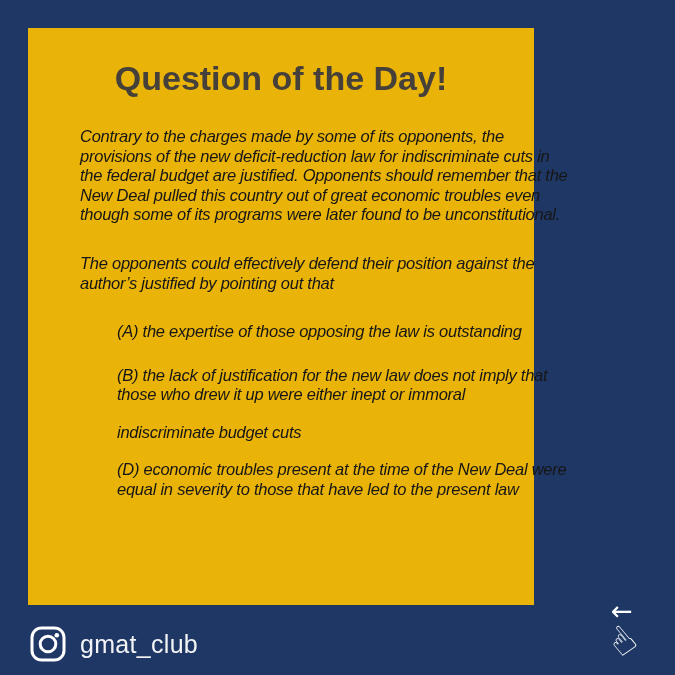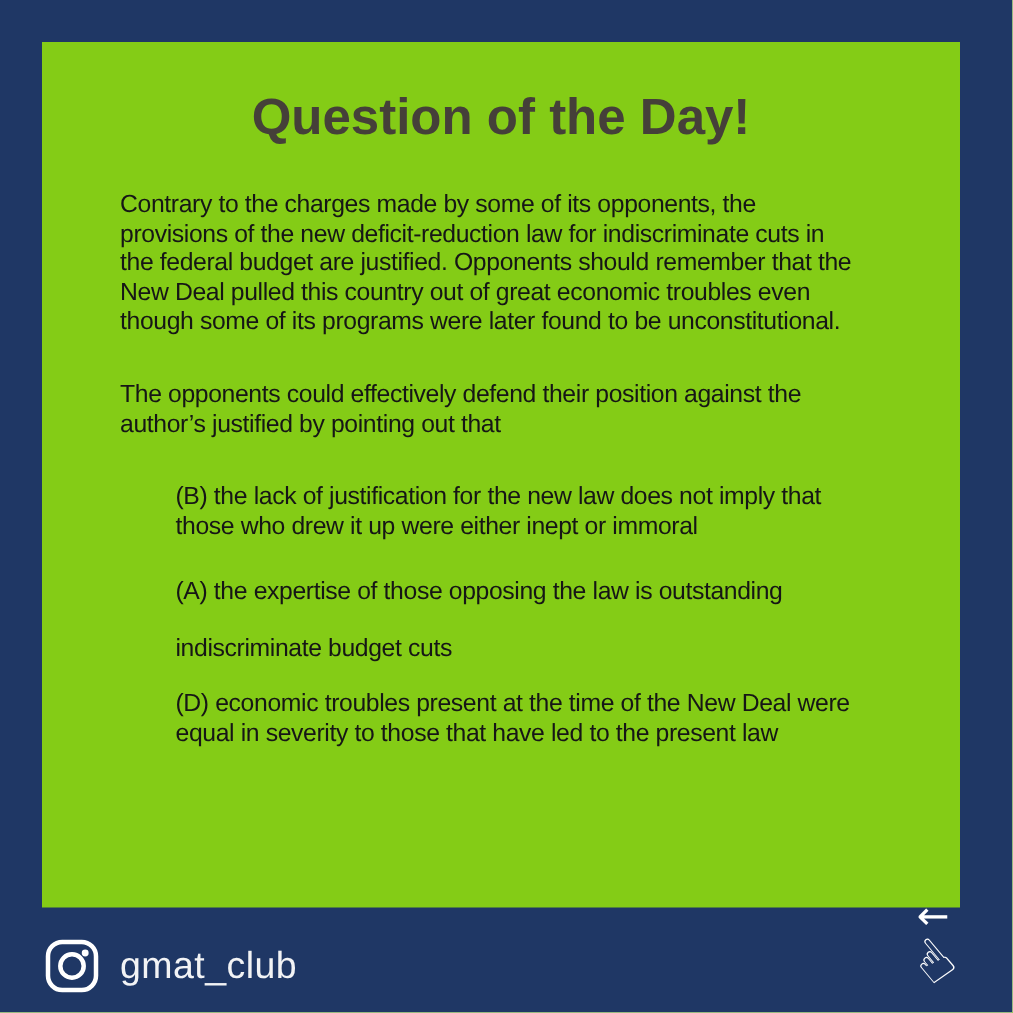--- a/index.html
+++ b/index.html
@@ -10,23 +10,23 @@
     position: relative;
     width: 675px;
     height: 675px;
     background: #1f3765;
   }
 
   .card {
     position: absolute;
     left: 28px;
     top: 28px;
-    width: 612px;
+    width: 506px;
     height: 577px;
-    background: #84cc16;
+    background: #eab308;
   }
 
   .title {
     position: absolute;
     top: 31px;
     left: 0;
     right: 0;
     text-align: center;
     font-size: 34px;
     font-weight: 700;
@@ -37,20 +37,21 @@
   .stem   { position: absolute; top: 99px;  left: 52px; }
   .prompt { position: absolute; top: 226px; left: 52px; }
   .choices{ position: absolute; top: 294px; left: 89px; }
 
   .line {
     white-space: nowrap;
     font-size: 16.5px;
     line-height: 19.5px;
     letter-spacing: -0.25px;
     color: #161616;
+    font-style: italic;
   }
 
   .choice { margin-bottom: 18px; }
   .choice:first-child { margin-bottom: 24px; }
 
   .footer {
     position: absolute;
     left: 0;
     top: 605px;
     width: 541px;
@@ -115,25 +116,25 @@
       <div class="line">though some of its programs were later found to be unconstitutional.</div>
     </div>
 
     <div class="prompt">
       <div class="line">The opponents could effectively defend their position against the</div>
       <div class="line">author’s justified by pointing out that</div>
     </div>
 
     <div class="choices">
       <div class="choice">
+        <div class="line">(A) the expertise of those opposing the law is outstanding</div>
+      </div>
+      <div class="choice">
         <div class="line">(B) the lack of justification for the new law does not imply that</div>
         <div class="line">those who drew it up were either inept or immoral</div>
-      </div>
-      <div class="choice">
-        <div class="line">(A) the expertise of those opposing the law is outstanding</div>
       </div>
       <div class="choice">
         <div class="line">indiscriminate budget cuts</div>
       </div>
       <div class="choice">
         <div class="line">(D) economic troubles present at the time of the New Deal were</div>
         <div class="line">equal in severity to those that have led to the present law</div>
       </div>
     </div>
 

